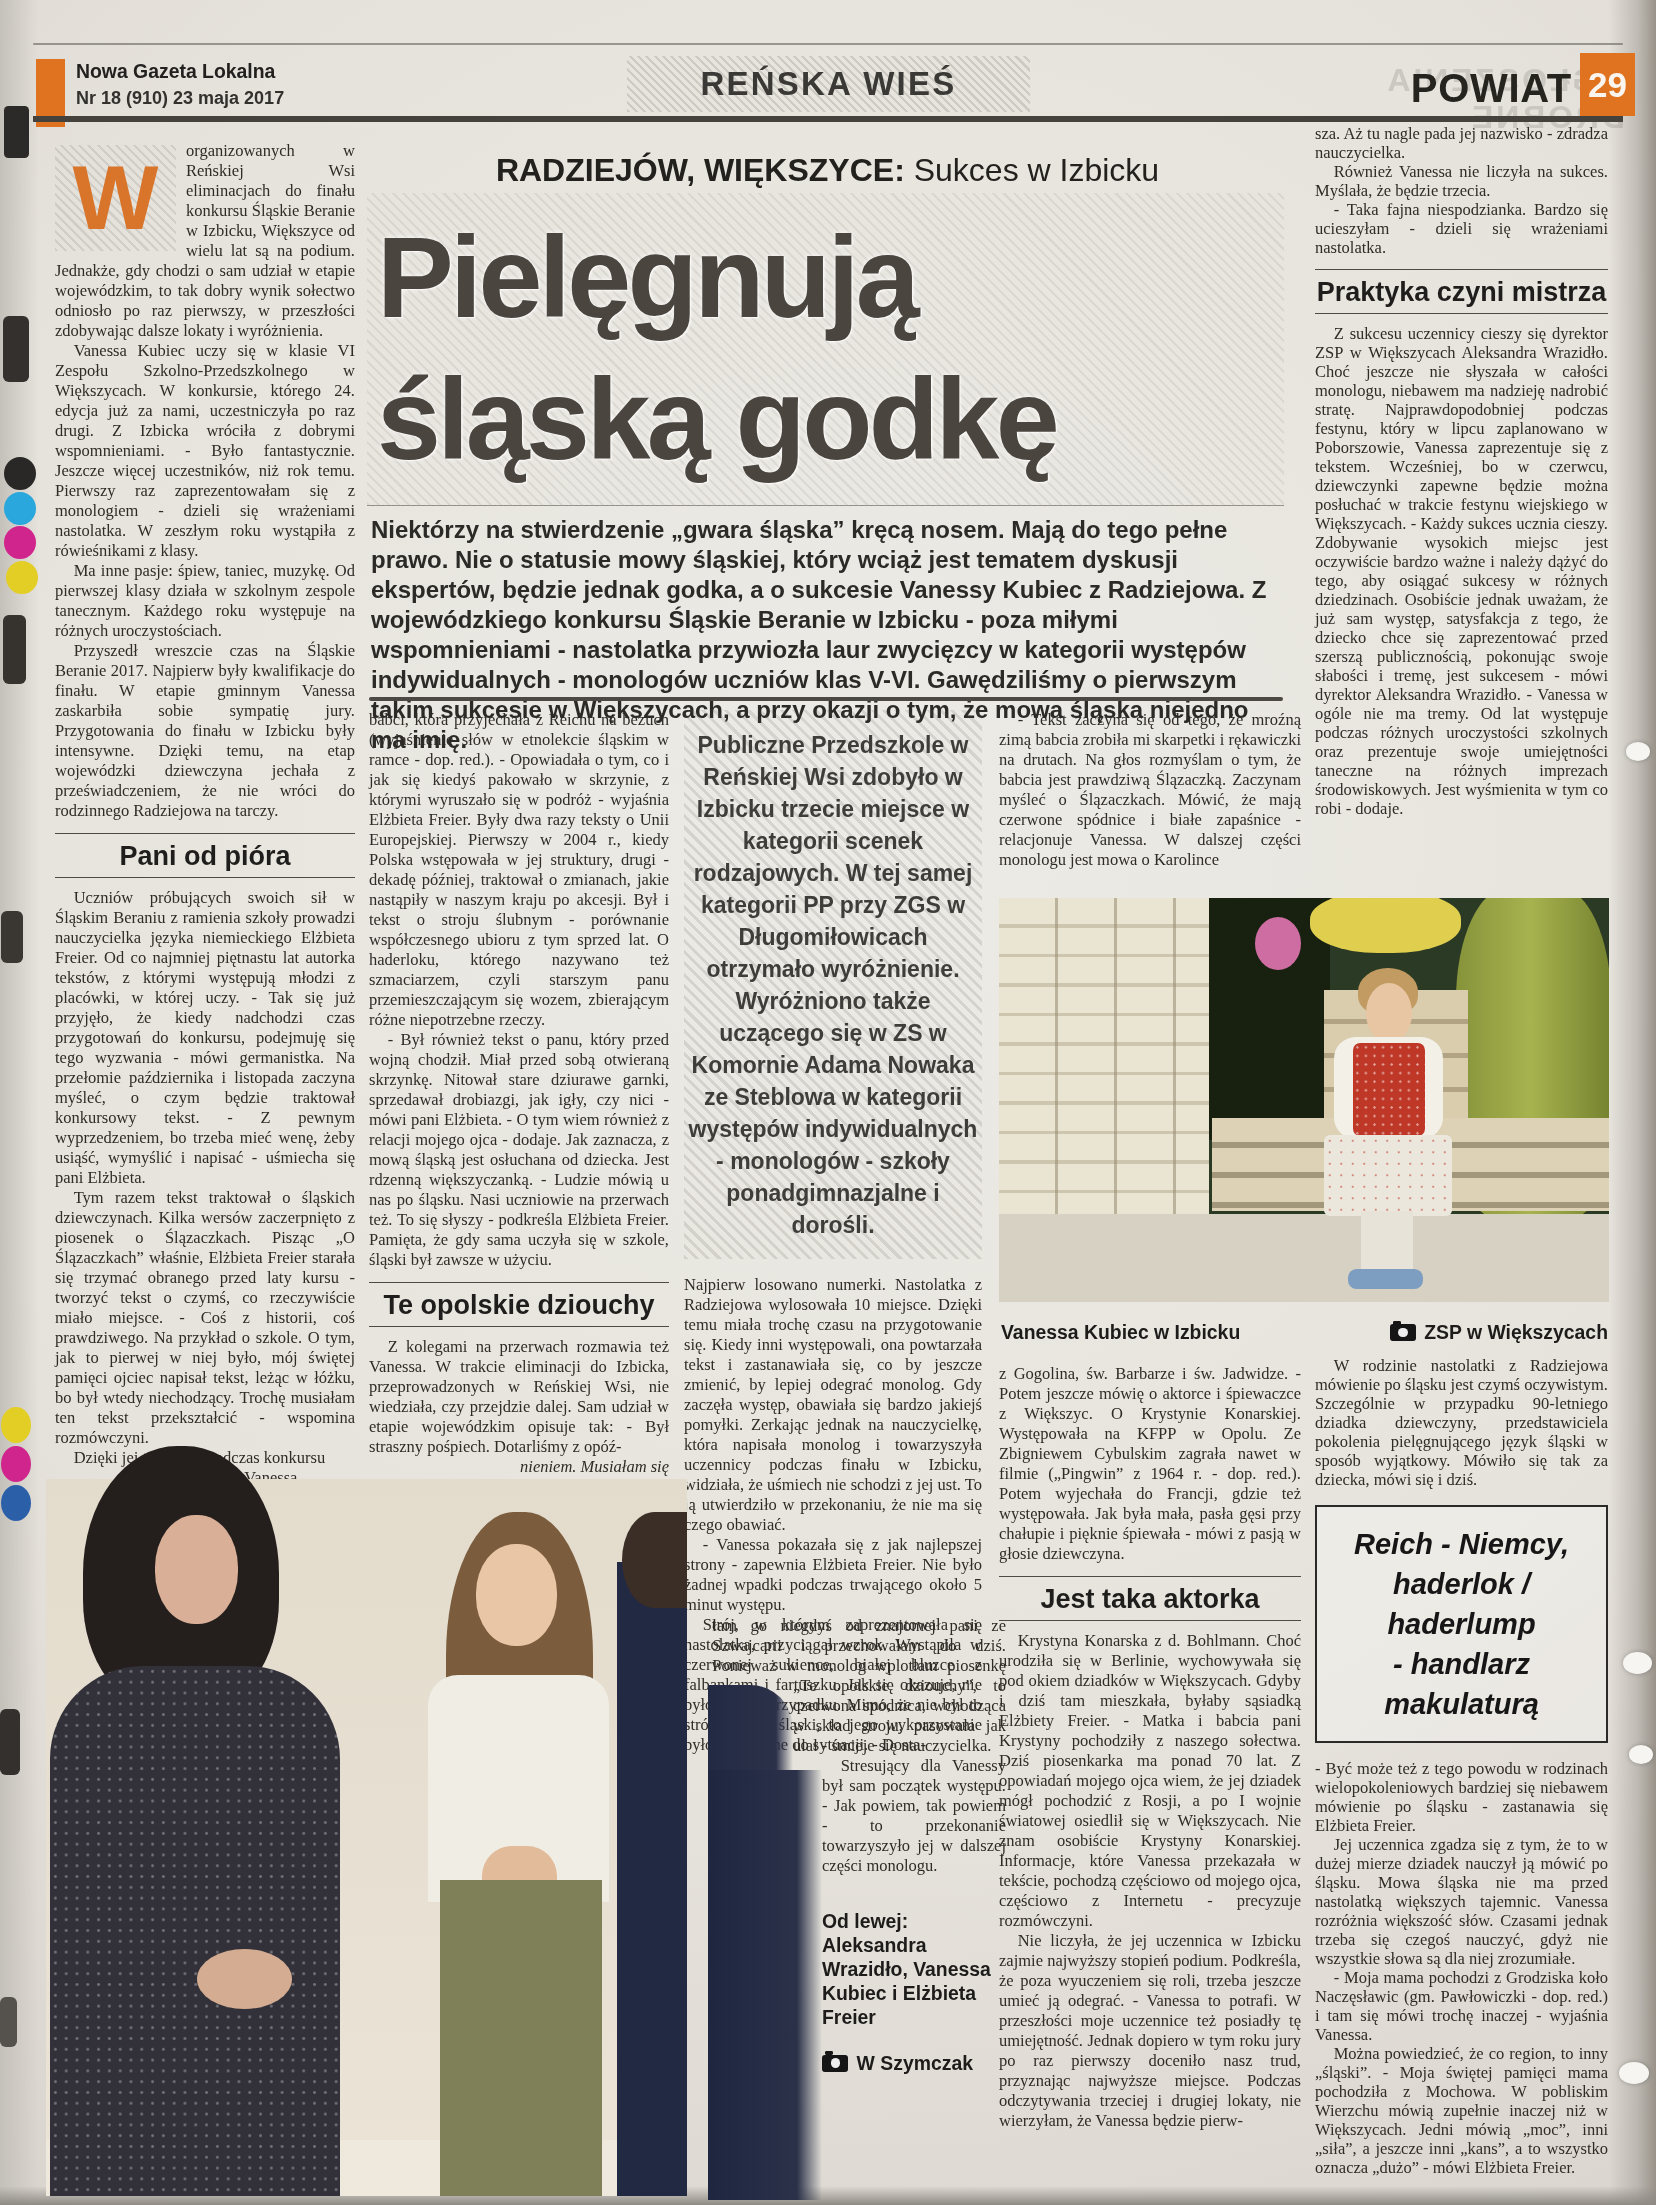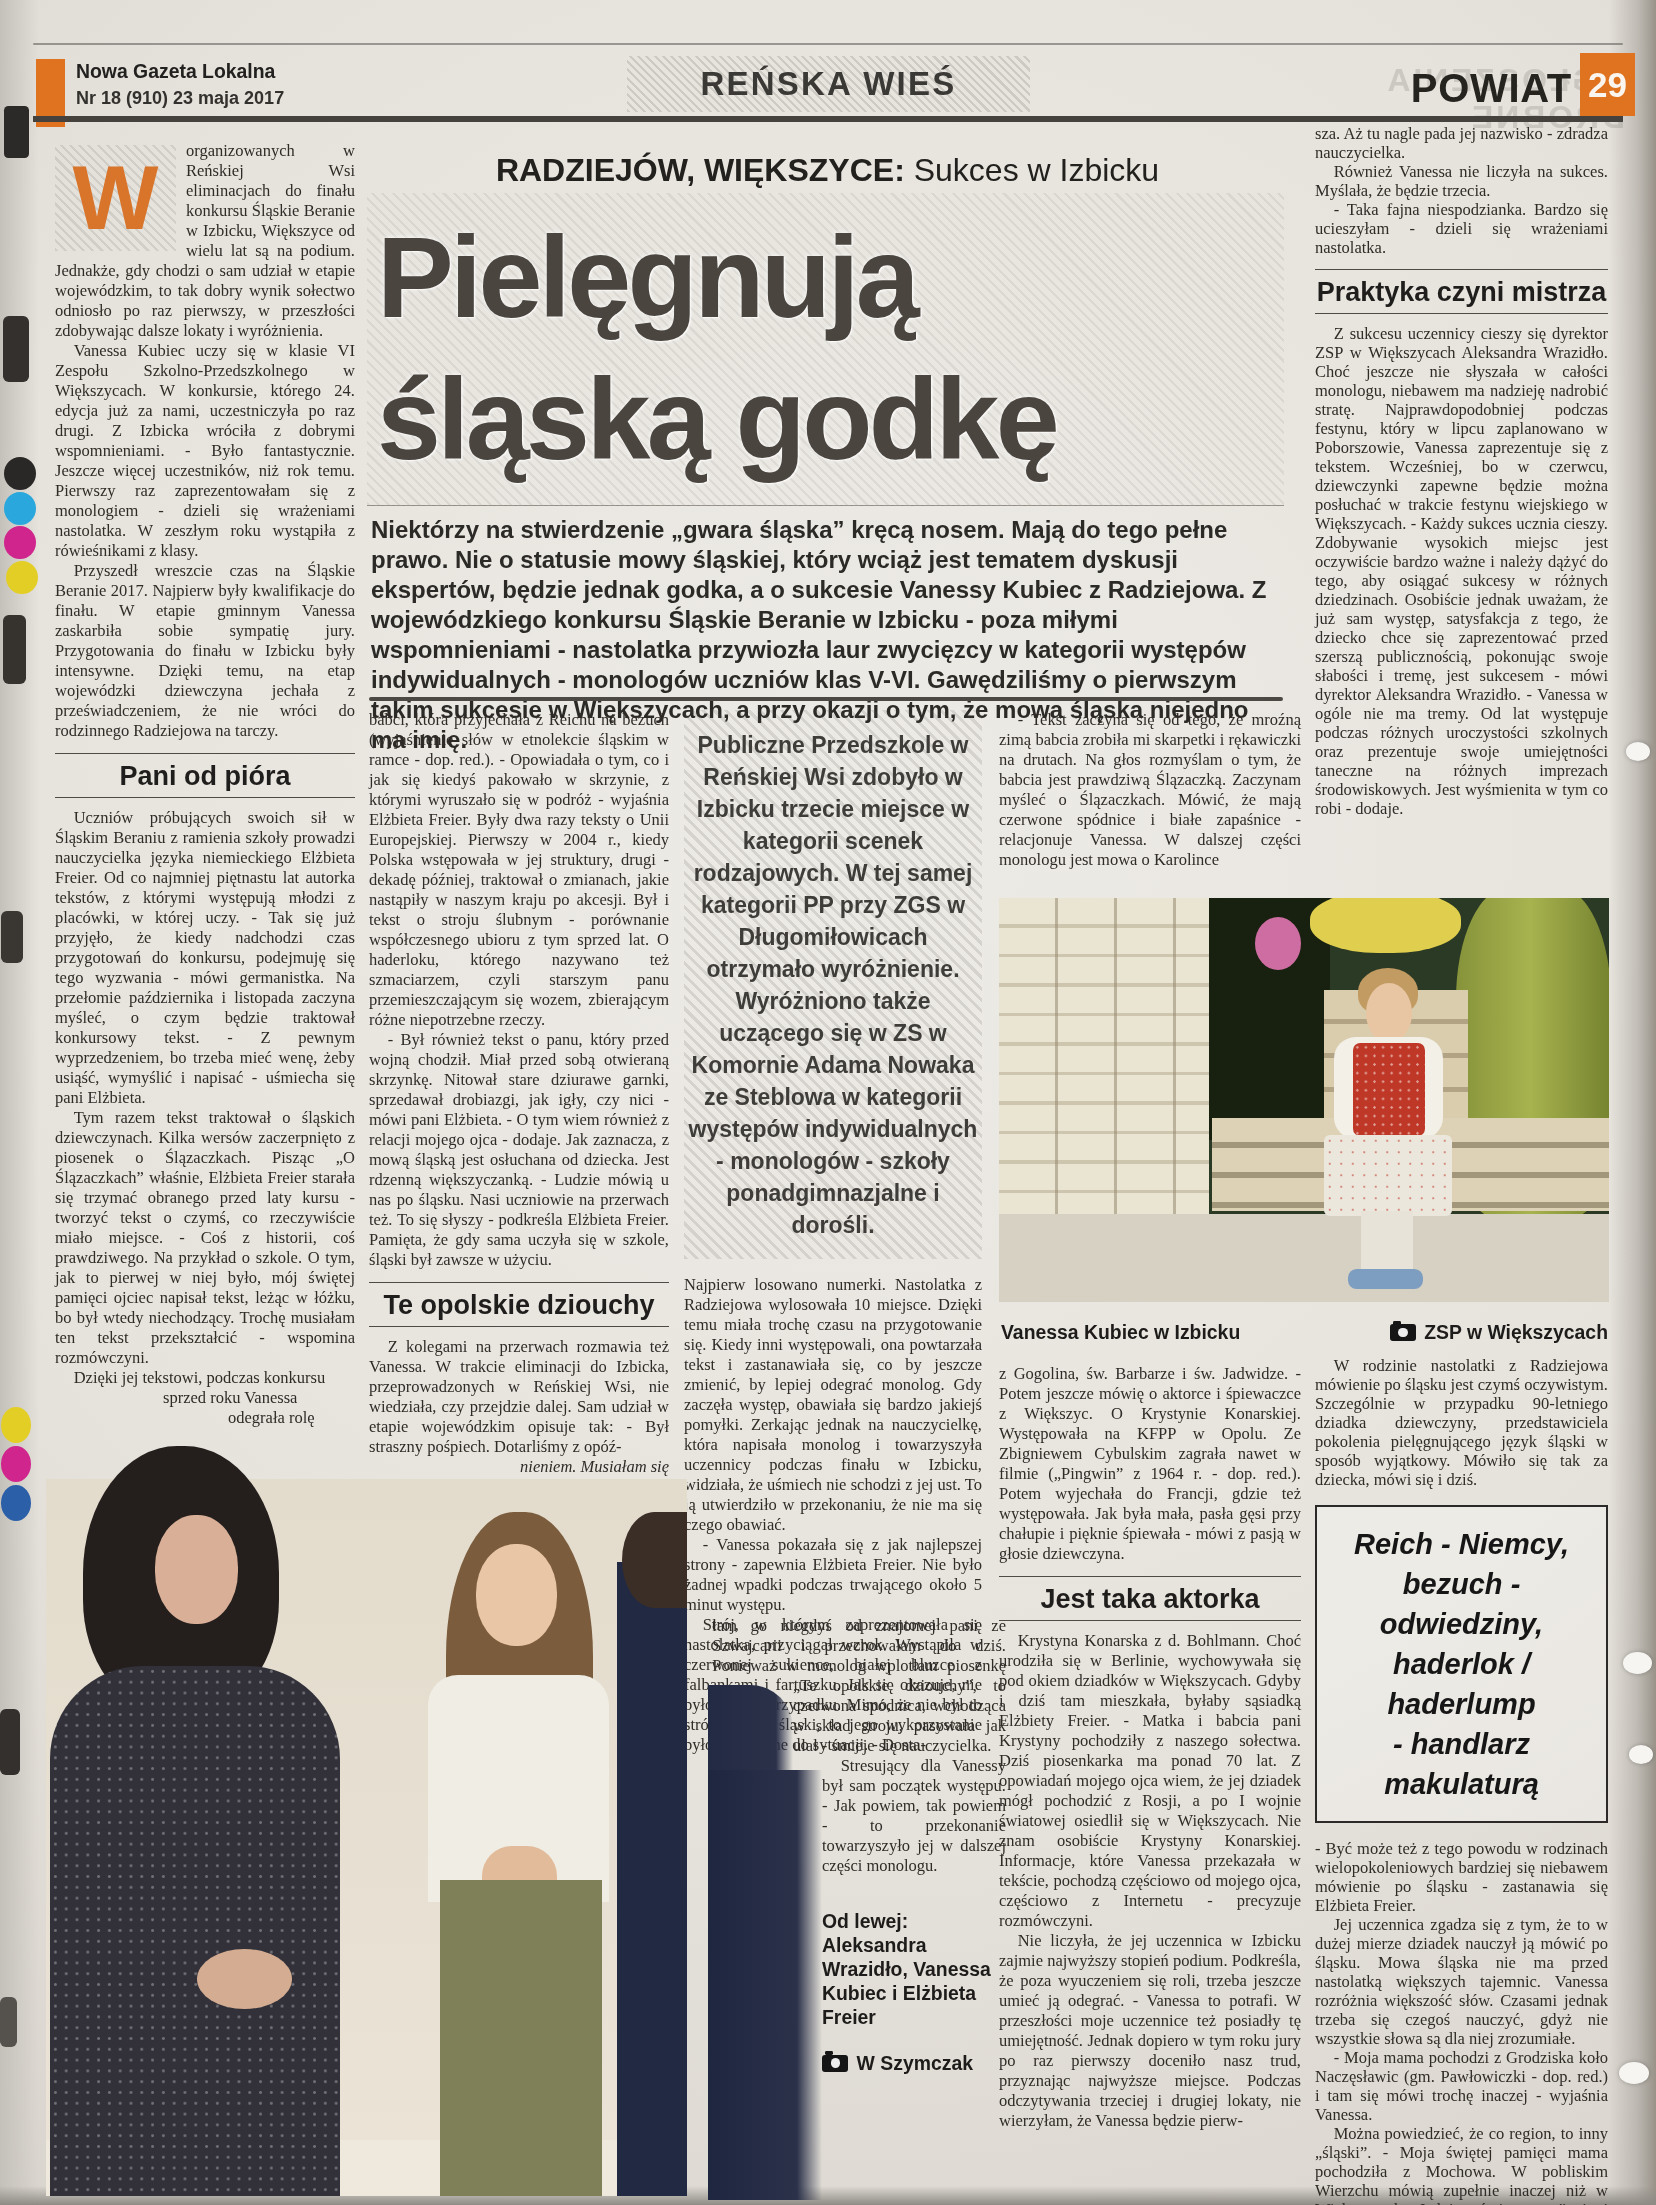--- a/index.html
+++ b/index.html
@@ -173,20 +173,21 @@
   <div class="lead">Niektórzy na stwierdzenie „gwara śląska” kręcą nosem. Mają do tego pełne prawo. Nie o statusie mowy śląskiej, który wciąż jest tematem dyskusji ekspertów, będzie jednak godka, a o sukcesie Vanessy Kubiec z Radziejowa. Z wojewódzkiego konkursu Śląskie Beranie w Izbicku - poza miłymi wspomnieniami - nastolatka przywiozła laur zwycięzcy w kategorii występów indywidualnych - monologów uczniów klas V-VI. Gawędziliśmy o pierwszym takim sukcesie w Większycach, a przy okazji o tym, że mowa śląska niejedno ma imię.</div>
   <div class="lead-rule"></div>
 
   <div class="col" id="col1">
     <p>
       <span class="dropbox">
           <span>W</span>
         </span><span>organizowanych w Reńskiej Wsi eliminacjach do finału konkursu Śląskie Beranie w Izbicku, Większyce od wielu lat są na podium. Jednakże, gdy chodzi o sam udział w etapie wojewódzkim, to tak dobry wynik sołectwo odniosło po raz pierwszy, w przeszłości zdobywając dalsze lokaty i wyróżnienia.</span>
     </p>
     <p class="ind">Vanessa Kubiec uczy się w klasie VI Zespołu Szkolno-Przedszkolnego w Większycach. W konkursie, którego 24. edycja już za nami, uczestniczyła po raz drugi. Z Izbicka wróciła z dobrymi wspomnieniami. - Było fantastycznie. Jeszcze więcej uczestników, niż rok temu. Pierwszy raz zaprezentowałam się z monologiem - dzieli się wrażeniami nastolatka. W zeszłym roku wystąpiła z rówieśnikami z klasy.</p>
+    <p class="ind">Ma inne pasje: śpiew, taniec, muzykę. Od pierwszej klasy działa w szkolnym zespole tanecznym. Każdego roku występuje na różnych uroczystościach.</p>
     <p class="ind">Przyszedł wreszcie czas na Śląskie Beranie 2017. Najpierw były kwalifikacje do finału. W etapie gminnym Vanessa zaskarbiła sobie sympatię jury. Przygotowania do finału w Izbicku były intensywne. Dzięki temu, na etap wojewódzki dziewczyna jechała z przeświadczeniem, że nie wróci do rodzinnego Radziejowa na tarczy.</p>
     <div class="subhead">Pani od pióra</div>
     <p class="ind">Uczniów próbujących swoich sił w Śląskim Beraniu z ramienia szkoły prowadzi nauczycielka języka niemieckiego Elżbieta Freier. Od co najmniej piętnastu lat autorka tekstów, z którymi występują młodzi z placówki, w której uczy. - Tak się już przyjęło, że kiedy nadchodzi czas przygotowań do konkursu, podejmuję się tego wyzwania - mówi germanistka. Na przełomie października i listopada zaczyna myśleć, o czym będzie traktował konkursowy tekst. - Z pewnym wyprzedzeniem, bo trzeba mieć wenę, żeby usiąść, wymyślić i napisać - uśmiecha się pani Elżbieta.</p>
     <p class="ind">Tym razem tekst traktował o śląskich dziewczynach. Kilka wersów zaczerpnięto z piosenek o Ślązaczkach. Pisząc „O Ślązaczkach” właśnie, Elżbieta Freier starała się trzymać obranego przed laty kursu - tworzyć tekst o czymś, co rzeczywiście miało miejsce. - Coś z historii, coś prawdziwego. Na przykład o szkole. O tym, jak to pierwej w niej było, mój świętej pamięci ojciec napisał tekst, leżąc w łóżku, bo był wtedy niechodzący. Trochę musiałam ten tekst przekształcić - wspomina rozmówczyni.</p>
     <p class="ind">Dzięki jej tekstowi, podczas konkursu</p>
     <p class="pl1">sprzed roku Vanessa</p>
     <p class="pl2">odegrała rolę</p>
   </div>
 
   <div class="col" id="col2">
@@ -268,21 +269,20 @@
     <p class="ind">Również Vanessa nie liczyła na sukces. Myślała, że będzie trzecia.</p>
     <p class="ind">- Taka fajna niespodzianka. Bardzo się ucieszyłam - dzieli się wrażeniami nastolatka.</p>
     <div class="subhead">Praktyka czyni mistrza</div>
     <p class="ind">Z sukcesu uczennicy cieszy się dyrektor ZSP w Większycach Aleksandra Wrazidło. Choć jeszcze nie słyszała w całości monologu, niebawem ma nadzieję nadrobić stratę. Najprawdopodobniej podczas festynu, który w lipcu zaplanowano w Poborszowie, Vanessa zaprezentuje się z tekstem. Wcześniej, bo w czerwcu, dziewczynki zapewne będzie można posłuchać w trakcie festynu wiejskiego w Większycach. - Każdy sukces ucznia cieszy. Zdobywanie wysokich miejsc jest oczywiście bardzo ważne i należy dążyć do tego, aby osiągać sukcesy w różnych dziedzinach. Osobiście jednak uważam, że już sam występ, satysfakcja z tego, że dziecko chce się zaprezentować przed szerszą publicznością, pokonując swoje słabości i tremę, jest sukcesem - mówi dyrektor Aleksandra Wrazidło. - Vanessa w ogóle nie ma tremy. Od lat występuje podczas różnych uroczystości szkolnych oraz prezentuje swoje umiejętności taneczne na różnych imprezach środowiskowych. Jest wyśmienita w tym co robi - dodaje.</p>
   </div>
 
   <div class="col" id="col5b">
     <p class="ind">W rodzinie nastolatki z Radziejowa mówienie po śląsku jest czymś oczywistym. Szczególnie w przypadku 90-letniego dziadka dziewczyny, przedstawiciela pokolenia pielęgnującego język śląski w sposób wyjątkowy. Mówiło się tak za dziecka, mówi się i dziś.</p>
     <div class="gloss">
       <div><span class="t">Reich</span><span> - Niemcy,</span></div>
-      <div><span class="t">bezuch</span><span> - odwiedziny,</span></div>
       <div><span class="t">haderlok / haderlump</span><span></span></div>
       <div><span class="t"></span><span>- handlarz makulaturą</span></div>
     </div>
     <p>- Być może też z tego powodu w rodzinach wielopokoleniowych bardziej się niebawem mówienie po śląsku - zastanawia się Elżbieta Freier.</p>
     <p class="ind">Jej uczennica zgadza się z tym, że to w dużej mierze dziadek nauczył ją mówić po śląsku. Mowa śląska nie ma przed nastolatką większych tajemnic. Vanessa rozróżnia większość słów. Czasami jednak trzeba się czegoś nauczyć, gdyż nie wszystkie słowa są dla niej zrozumiałe.</p>
     <p class="ind">- Moja mama pochodzi z Grodziska koło Naczęsławic (gm. Pawłowiczki - dop. red.) i tam się mówi trochę inaczej - wyjaśnia Vanessa.</p>
     <p class="ind">Można powiedzieć, że co region, to inny „śląski”. - Moja świętej pamięci mama pochodziła z Mochowa. W pobliskim Wierzchu mówią zupełnie inaczej niż w Większycach. Jedni mówią „moc”, inni „siła”, a jeszcze inni „kans”, a to wszystko oznacza „dużo” - mówi Elżbieta Freier.</p>
 
   </div>
 

